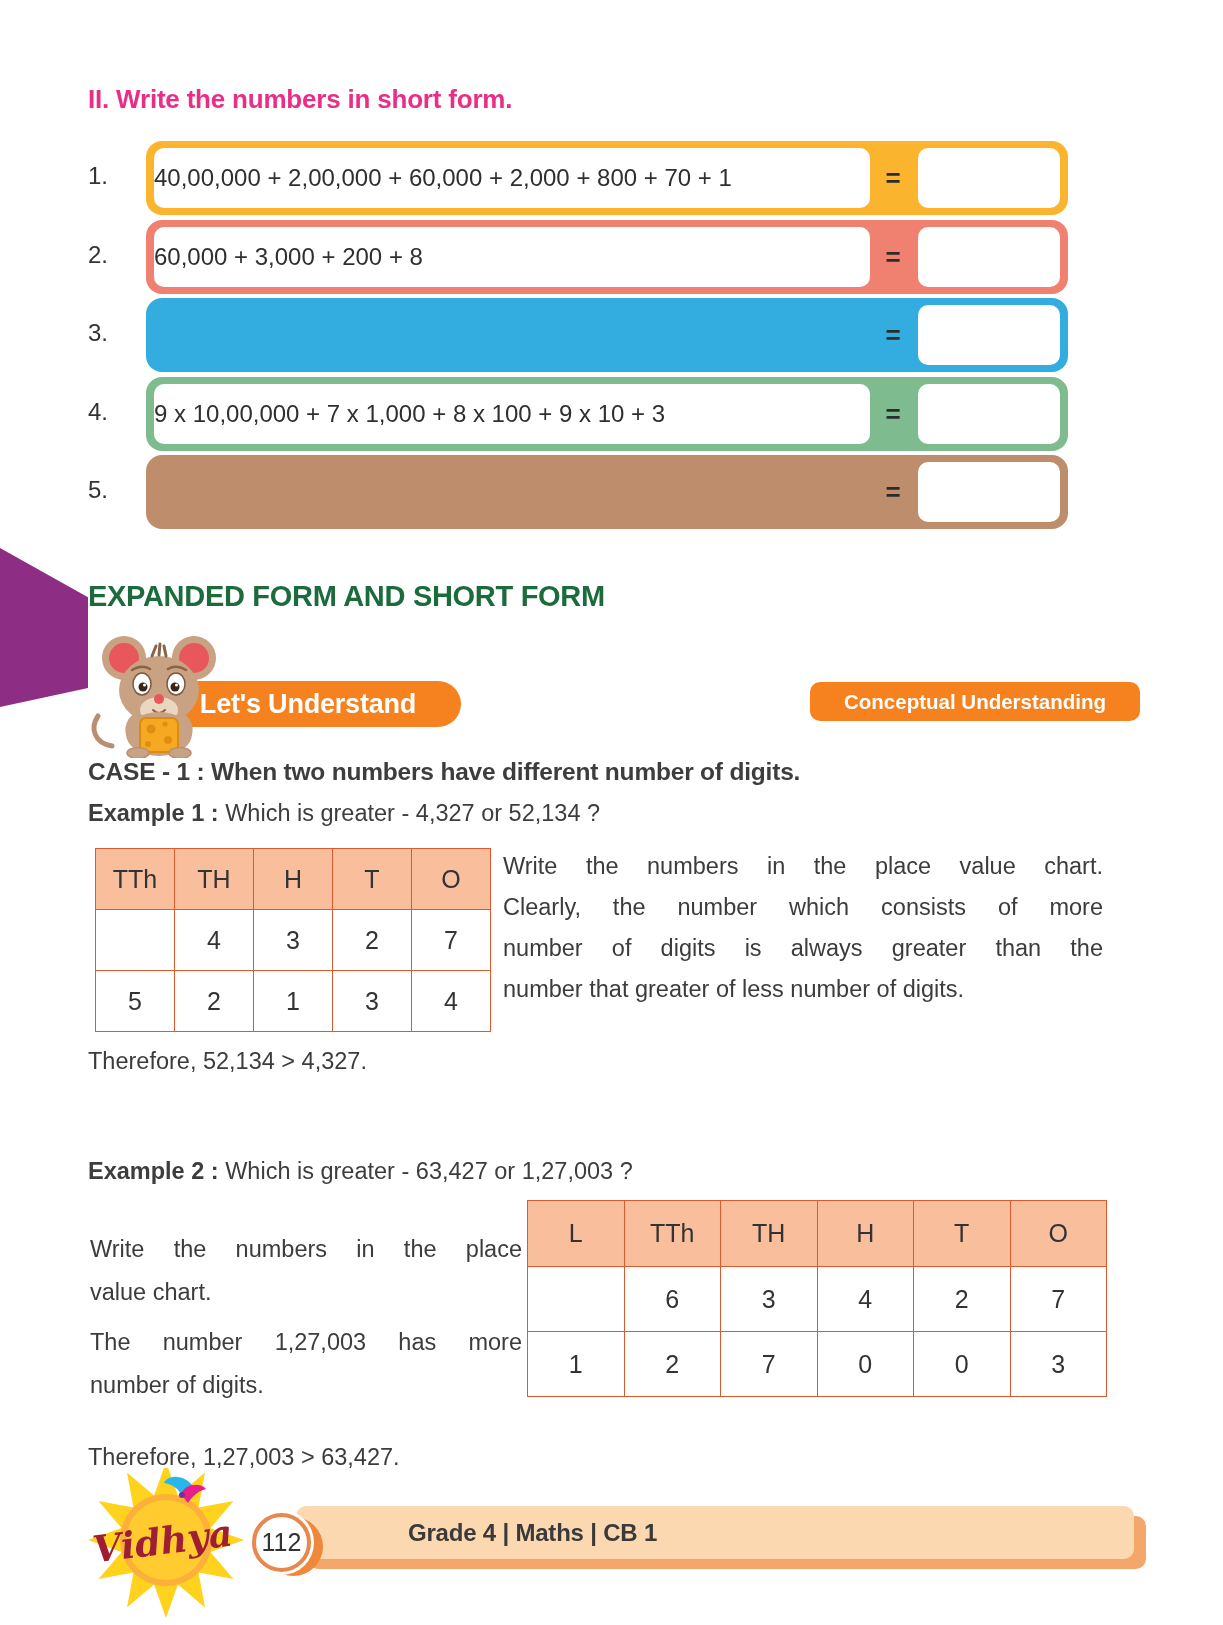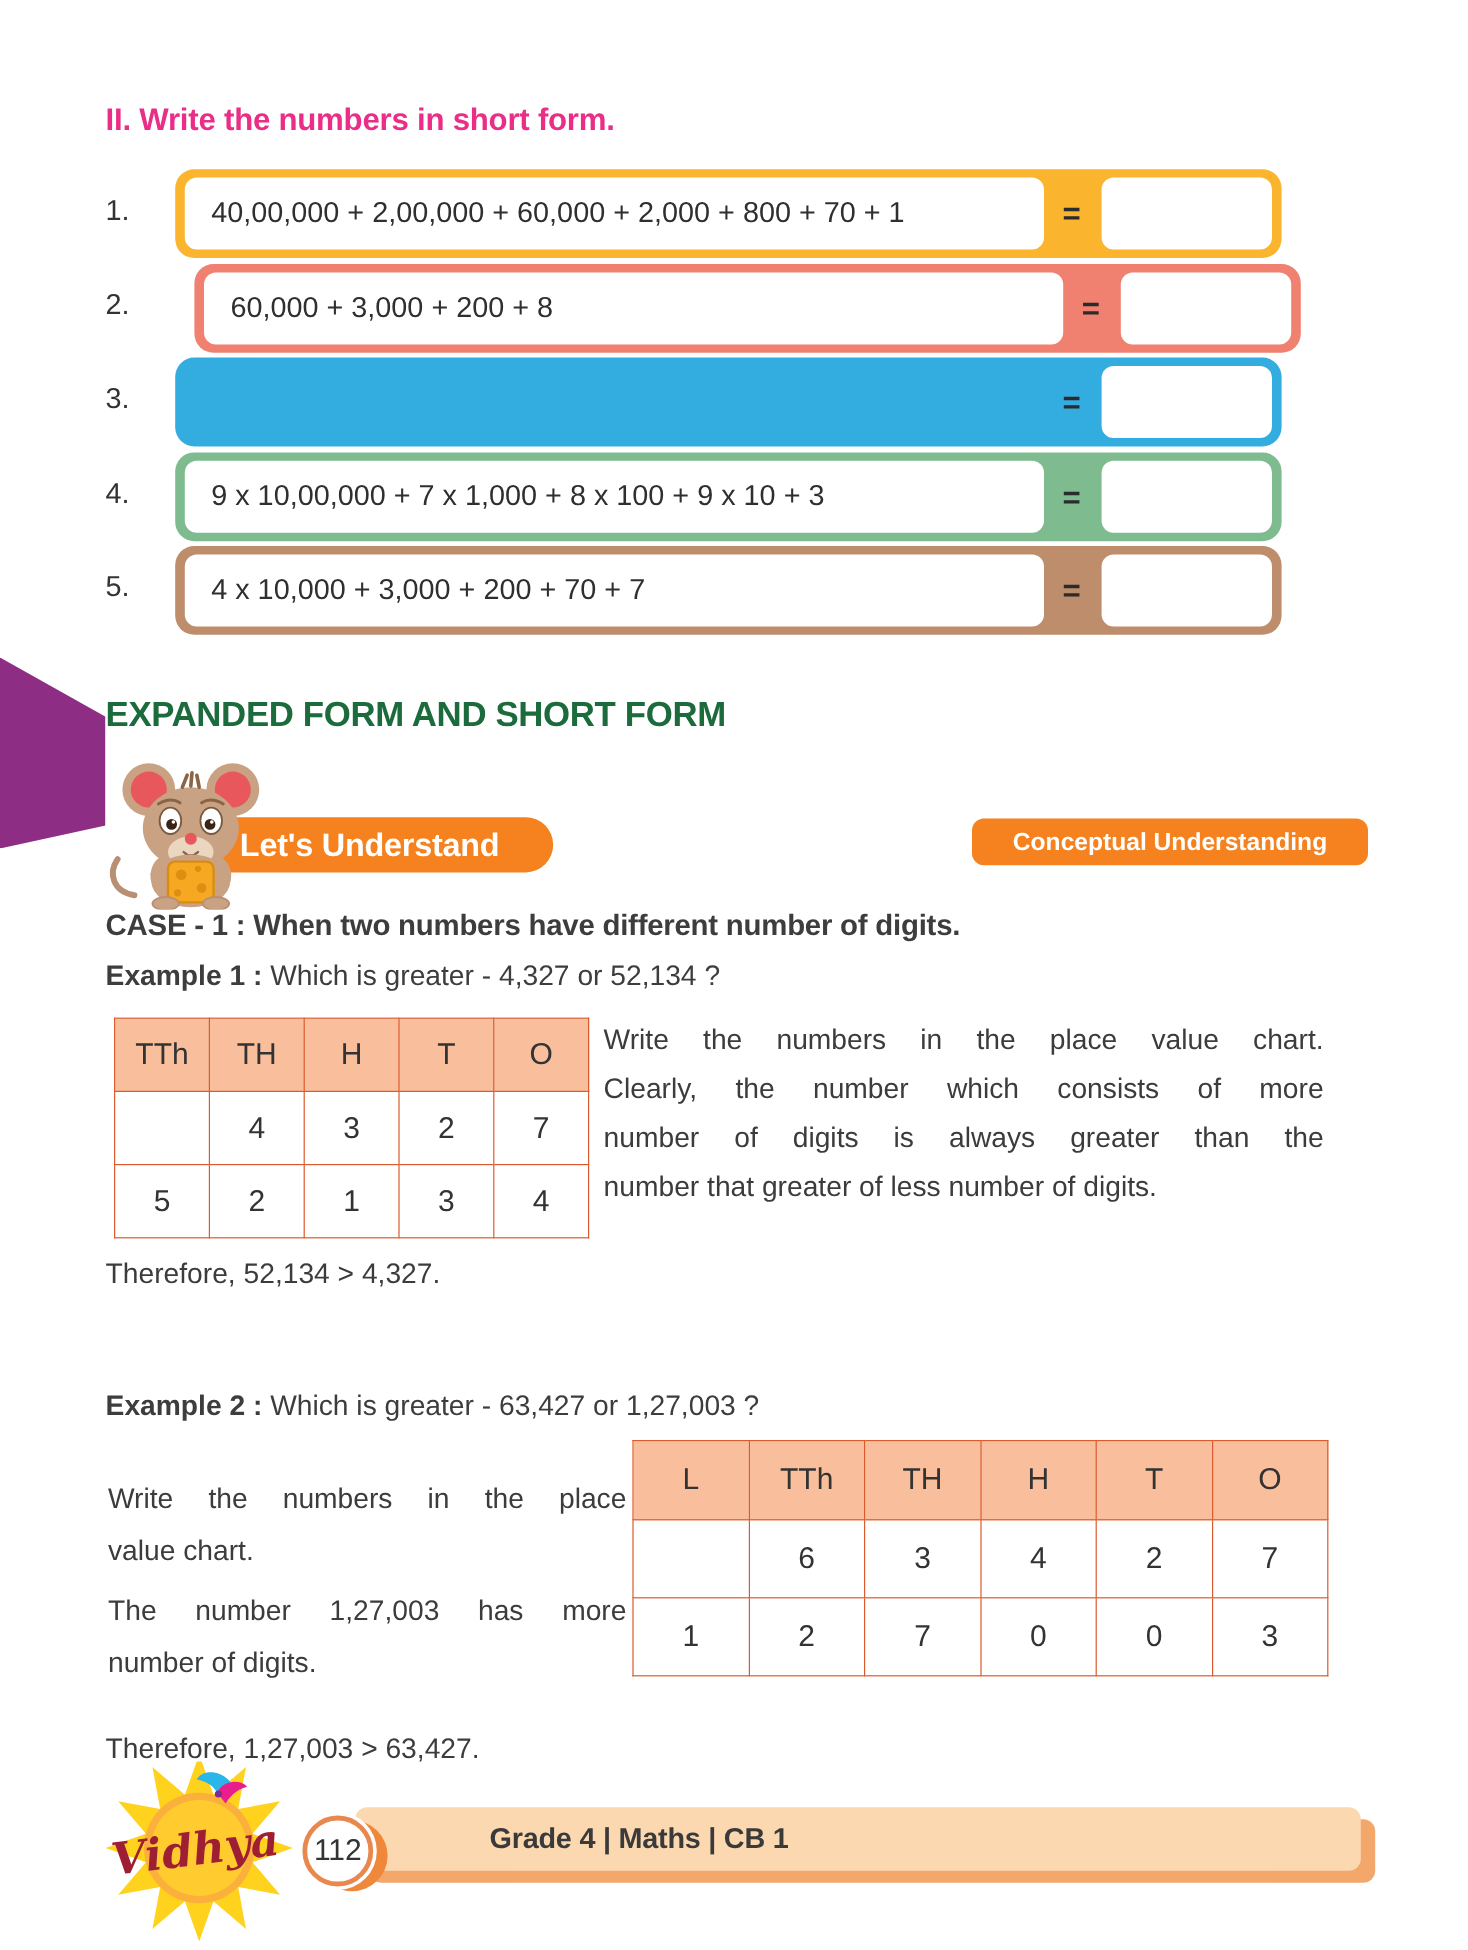--- a/index.html
+++ b/index.html
@@ -6,21 +6,21 @@
   html,body { width:1223px; height:1625px; background:#ffffff; overflow:hidden;
     font-family:"Liberation Sans", sans-serif; color:#383838; }
   .abs { position:absolute; }
   #page { position:relative; width:1223px; height:1625px; background:#fff; }
 
   
   .pink-heading { left:88px; top:84px; font-size:26px; font-weight:bold; color:#EA2E87; letter-spacing:-0.2px; }
   .ex-row { left:146px; width:922px; height:74px; border-radius:16px; }
   .ex-num { width:50px; font-size:24px; color:#333; }
   .expr-box { position:absolute; left:8px; top:7px; height:60px; width:716px; background:#fff;
-    border-radius:10px; font-size:24px; line-height:60px; padding-left:22px; color:#2f2f2f; white-space:nowrap; }
+    border-radius:10px; font-size:24px; line-height:60px; color:#2f2f2f; white-space:nowrap; }
   .eq { position:absolute; left:722px; top:0; width:50px; height:74px; text-align:center;
     line-height:74px; font-size:26px; font-weight:bold; color:#2b2b2b; }
   .ans-box { position:absolute; left:772px; top:7px; height:60px; width:142px; background:#fff; border-radius:10px; }
 
   
   .purple-ribbon { left:0; top:548px; width:88px; height:159px; background:#8E2D84;
     clip-path:polygon(0 0, 100% 31%, 100% 88%, 0 100%); }
   .section-title { left:88px; top:580px; font-size:29px; font-weight:bold; color:#1B6B3C; letter-spacing:-0.3px; }
   .pill { left:155px; top:681px; width:306px; height:46px; background:#F5821F; border-radius:23px;
     color:#fff; font-weight:bold; font-size:27px; text-align:center; line-height:46px; z-index:1; letter-spacing:-0.2px; }
@@ -66,42 +66,41 @@
   <div class="abs pink-heading">II. Write the numbers in short form.</div>
 
   <div class="abs ex-num" style="left:88px; top:162px;">1.</div>
   <div class="abs ex-row" style="top: 141px; background-color: rgb(251, 180, 46);">
     <div class="expr-box">40,00,000 + 2,00,000 + 60,000 + 2,000 + 800 + 70 + 1</div>
     <div class="eq">=</div>
     <div class="ans-box"></div>
   </div>
 
   <div class="abs ex-num" style="left:88px; top:241px;">2.</div>
-  <div class="abs ex-row" style="top: 220px; background-color: rgb(240, 129, 112); margin-left: 16px;">
+  <div class="abs ex-row" style="top: 220px; background-color: rgb(240, 129, 112);">
     <div class="expr-box">60,000 + 3,000 + 200 + 8</div>
     <div class="eq">=</div>
     <div class="ans-box"></div>
   </div>
 
   <div class="abs ex-num" style="left:88px; top:319px;">3.</div>
   <div class="abs ex-row" style="top: 298px; background-color: rgb(51, 172, 224);">
     <div class="eq">=</div>
     <div class="ans-box"></div>
   </div>
 
   <div class="abs ex-num" style="left:88px; top:398px;">4.</div>
   <div class="abs ex-row" style="top: 377px; background-color: rgb(126, 188, 143);">
     <div class="expr-box">9 x 10,00,000 + 7 x 1,000 + 8 x 100 + 9 x 10 + 3</div>
     <div class="eq">=</div>
     <div class="ans-box"></div>
   </div>
 
   <div class="abs ex-num" style="left:88px; top:476px;">5.</div>
   <div class="abs ex-row" style="top: 455px; background-color: rgb(190, 141, 107);">
-    <div class="expr-box">4 x 10,000 + 3,000 + 200 + 70 + 7</div>
     <div class="eq">=</div>
     <div class="ans-box"></div>
   </div>
 
   <div class="abs purple-ribbon"></div>
 
   <div class="abs section-title">EXPANDED FORM AND SHORT FORM</div>
 
   <div class="abs pill">Let's Understand</div>
 

